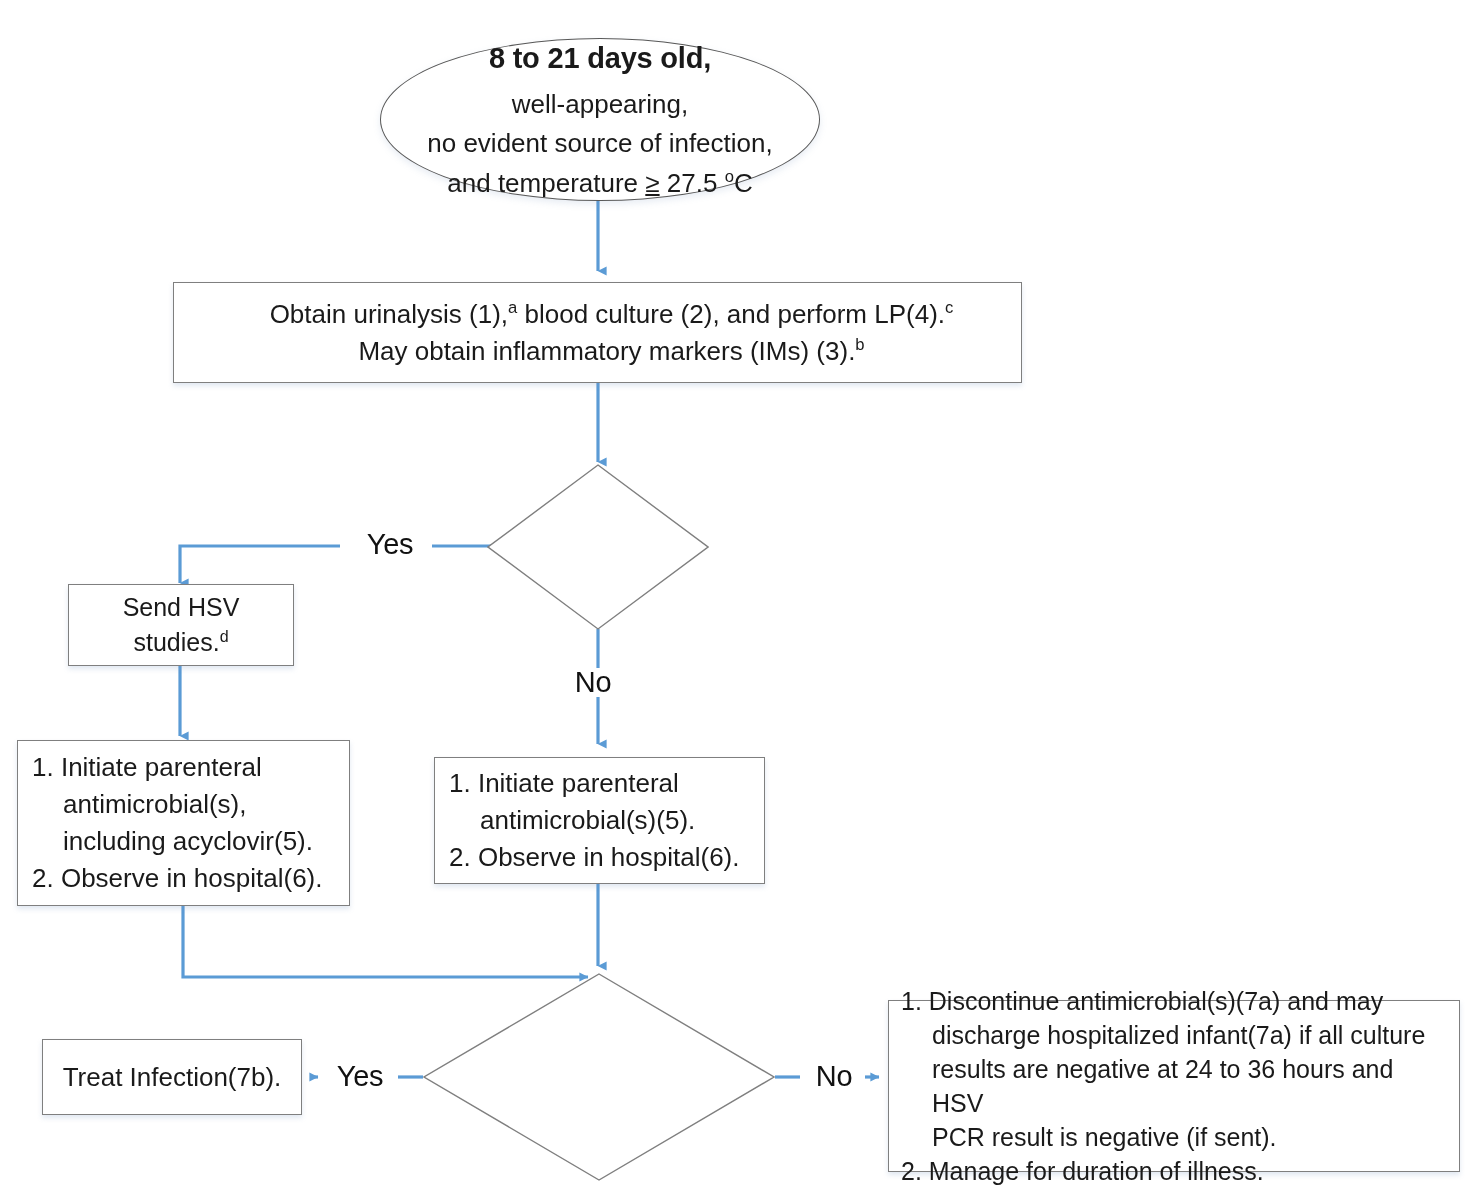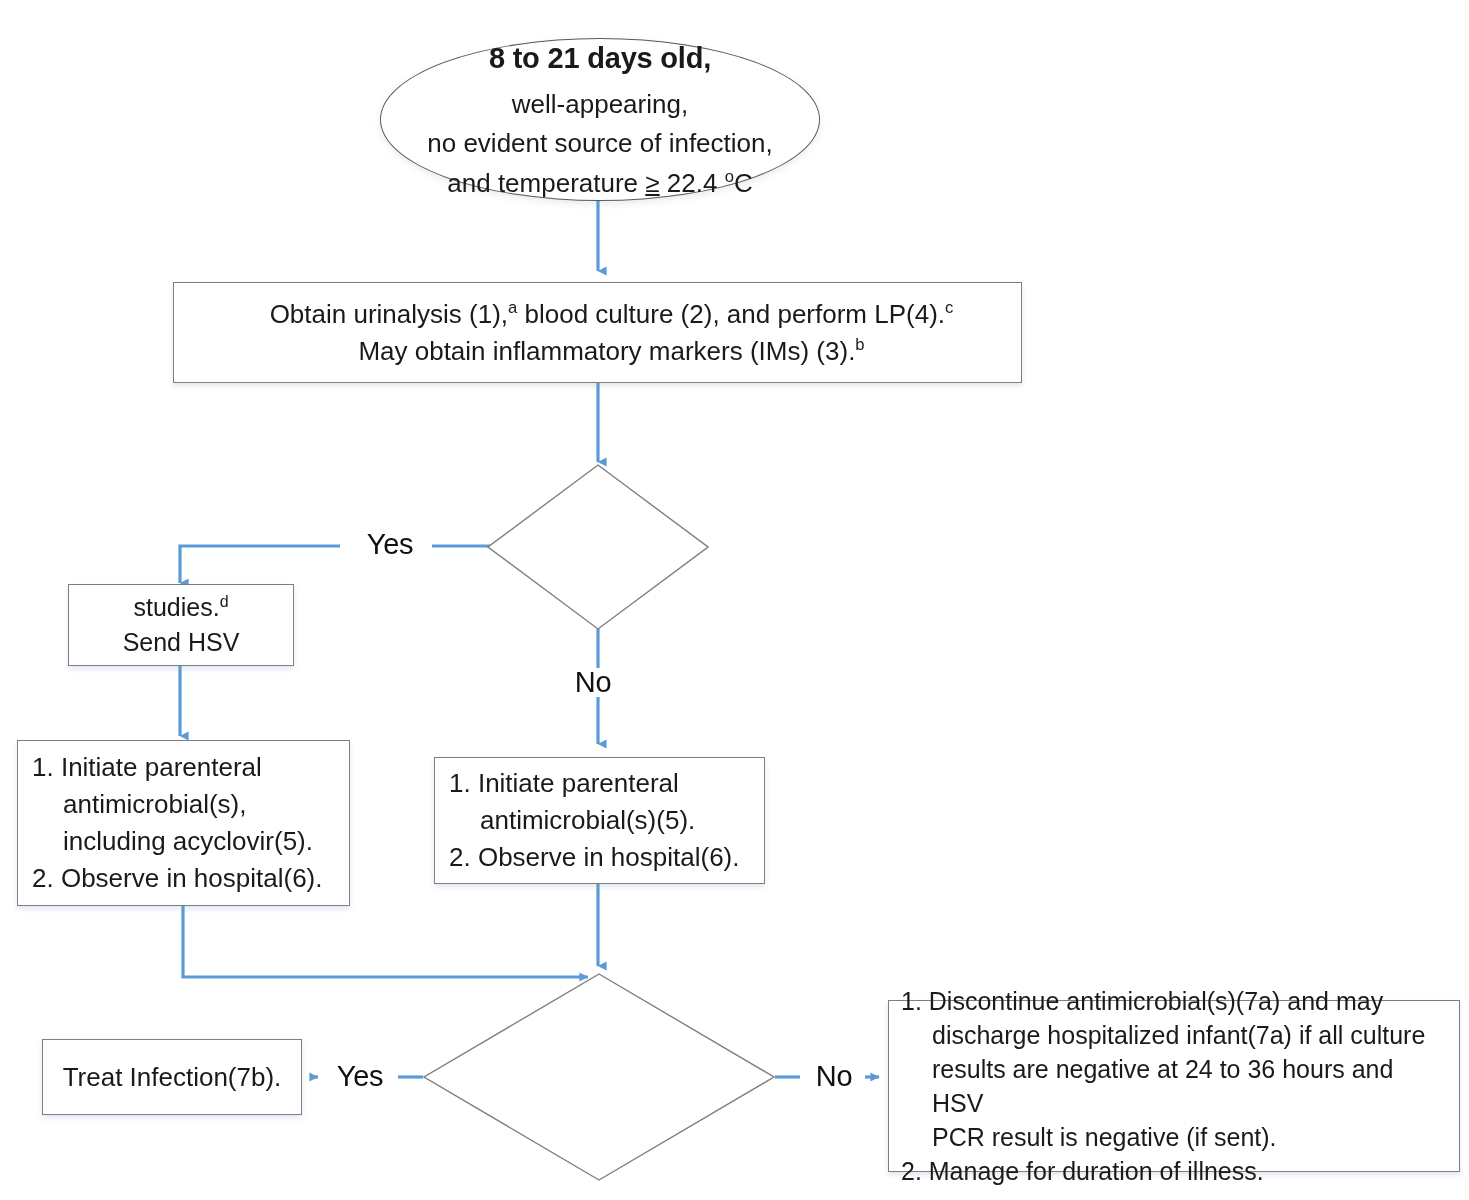--- a/index.html
+++ b/index.html
@@ -145,41 +145,41 @@
       <path d="M 775 1077 L 800 1077"></path>
       <path d="M 865 1077 L 879 1077" marker-end="url(#arrowRight)"></path>
     </g>
   </svg>
 
   <div class="node ellipse fs26" style="left:380px; top:38px; width:440px; height:163px;">
     <div class="ell-inner">
       <span class="title-line fs30b">8 to 21 days old,</span>
       <span>well-appearing,</span><br>
       <span>no evident source of infection,</span><br>
-      <span><span>and temperature </span><span style="text-decoration:underline;">≥</span><span> 22.4 </span><sup>o</sup><span>C</span></span>
+      <span><span>and temperature </span><span style="text-decoration:underline;">≥</span><span> 27.5 </span><sup>o</sup><span>C</span></span>
     </div>
   </div>
 
   <div class="node proc fs26" style="left:173px; top:282px; width:849px; height:101px;padding-left:28px;">
     <div class="proc-inner center">
       <div><span>Obtain urinalysis  (1),</span><sup>a</sup><span> blood culture (2), and perform LP(4).</span><sup>c</sup></div>
       <div><span>May obtain inflammatory markers (IMs) (3).</span><sup>b</sup></div>
     </div>
   </div>
 
   <div class="node diamond" style="left:487px; top:464px; width:222px; height:166px;">
     <svg class="dshape" viewBox="0 0 222 166" preserveAspectRatio="none">
       <polygon points="111,1 221,83 111,165 1,83" fill="#ffffff" stroke="#7f7f7f" stroke-width="1.4"></polygon>
     </svg>
   </div>
 
   <div class="node proc fs25" style="left:68px; top:584px; width:226px; height:82px;">
     <div class="proc-inner center">
+      <div>Send HSV</div>
       <div><span>studies.</span><sup>d</sup></div>
-      <div>Send HSV</div>
     </div>
   </div>
 
   <div class="node proc fs26" style="left:17px; top:740px; width:333px; height:166px; padding:0 14px;">
     <div class="proc-inner left">
       <span class="li">
         <span>1. Initiate parenteral</span><br>
         <span>antimicrobial(s),</span><br>
         <span>including acyclovir(5).</span>
       </span>

